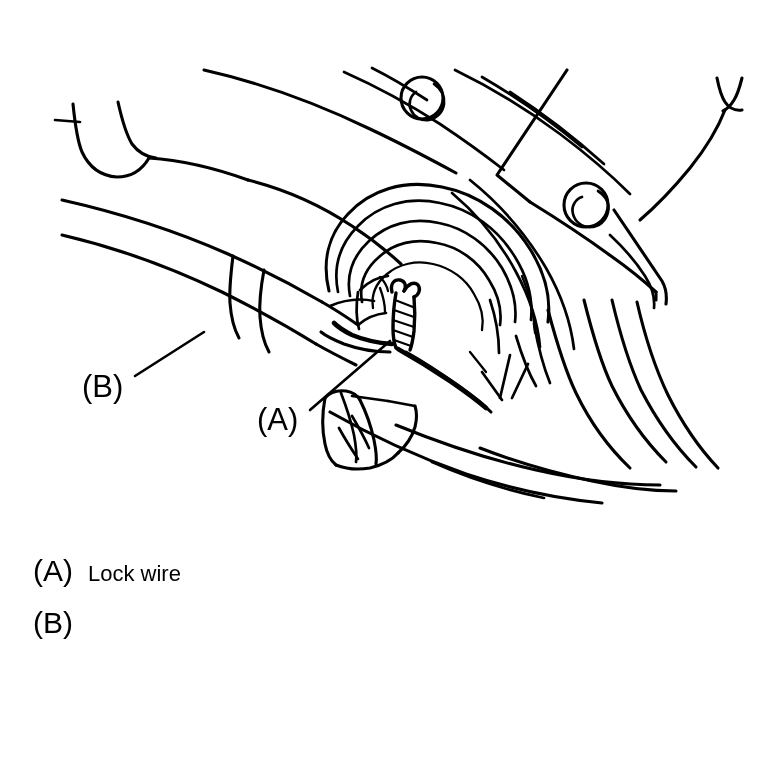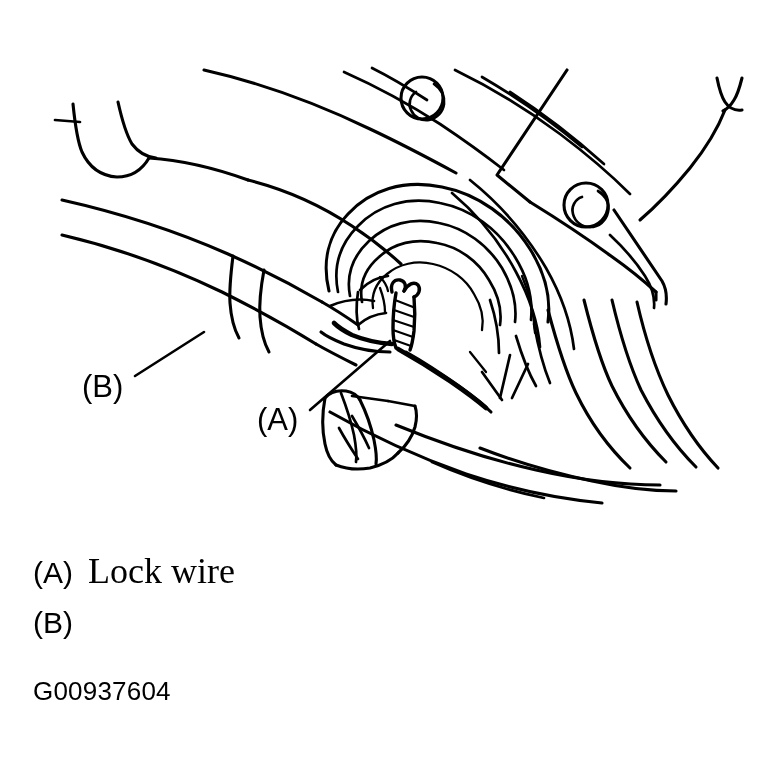--- a/index.html
+++ b/index.html
@@ -73,24 +73,23 @@
   }
   .legend-key {
     width: 88px;
     padding-left: 33px;
     box-sizing: border-box;
     font-size: 30px;
     line-height: 52px;
     white-space: pre;
   }
   .legend-desc {
-    font-size: 36px;
+    font-size: 22px;
     line-height: 52px;
     white-space: pre;
-    font-family: Liberation Serif, serif;
   }
   #figure-id {
     position: absolute;
     left: 33px;
     top: 676px;
     font-size: 26px;
     letter-spacing: 0.2px;
     white-space: pre;
   }
 </style>
@@ -258,15 +257,14 @@
   <div id="legend">
     <div class="legend-row">
       <span class="legend-key">(A)</span>
       <span class="legend-desc">Lock wire</span>
     </div>
     <div class="legend-row">
       <span class="legend-key">(B)</span>
     </div>
   </div>
 
-  <div id="figure-id">G00937604</div>
 
 </div>
 
 </body></html>

